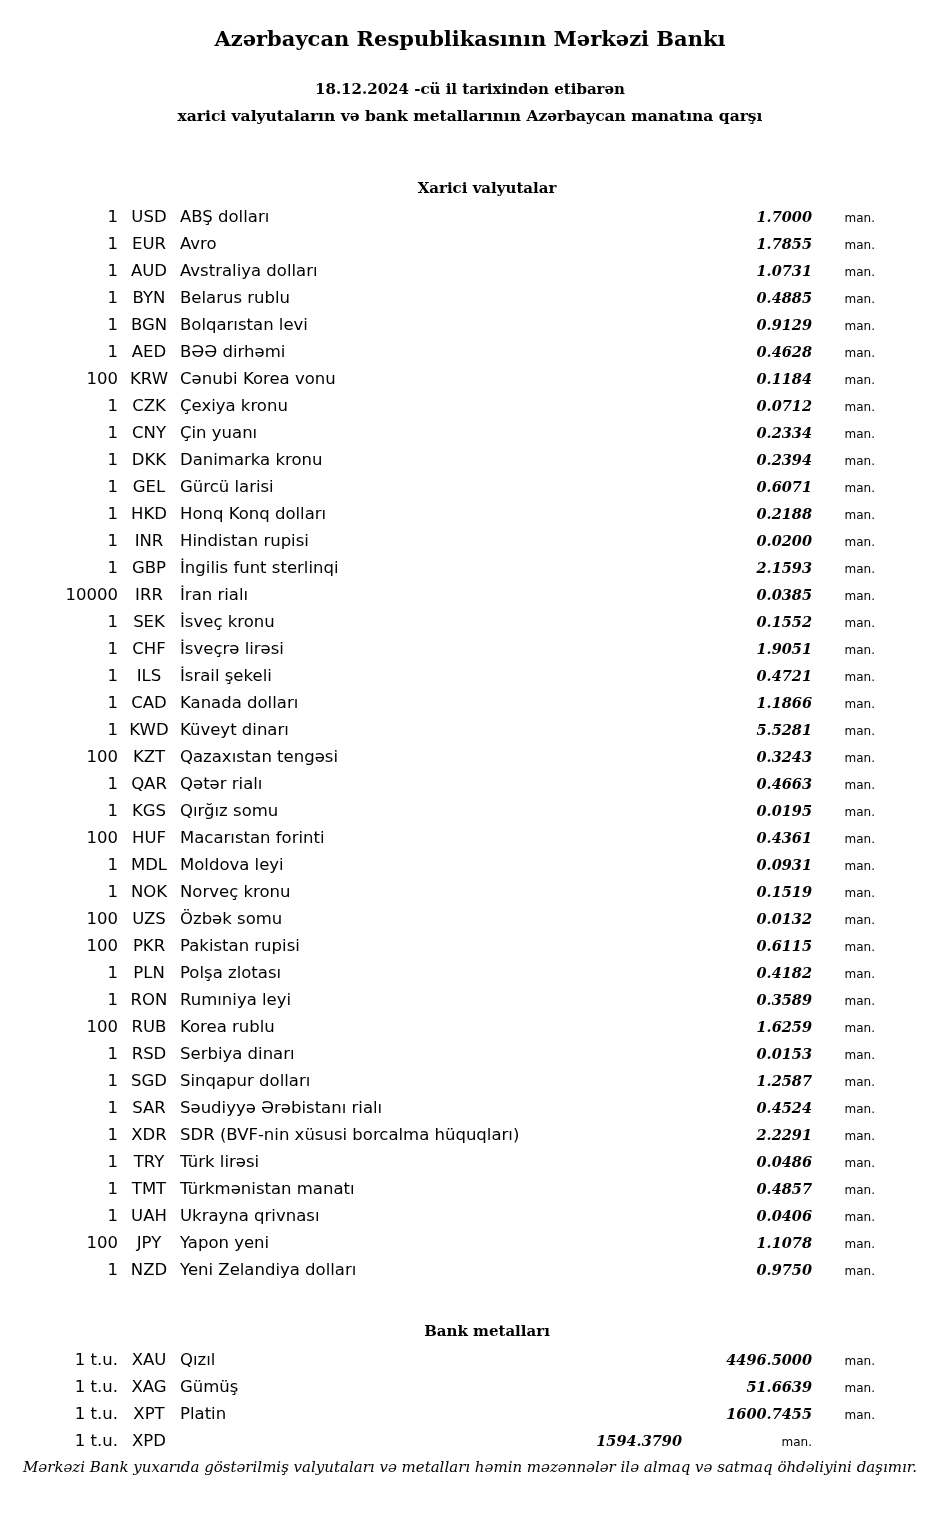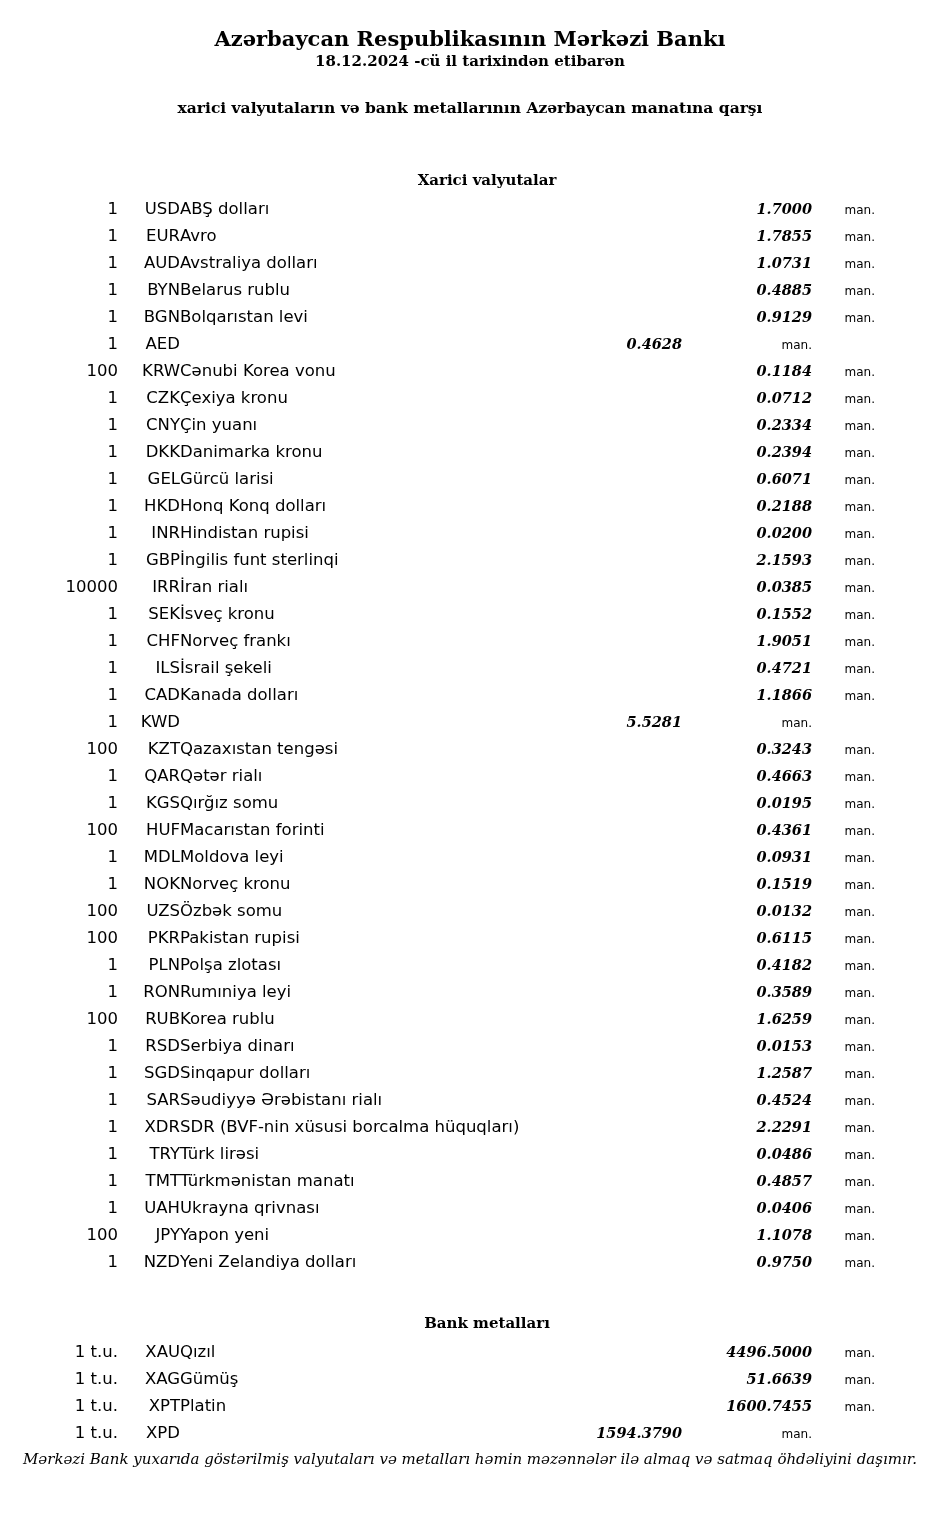--- a/index.html
+++ b/index.html
@@ -25,27 +25,27 @@
   .title {
     font-family: "DejaVu Serif", serif;
     font-weight: bold;
     font-size: 21px;
     line-height: 26px;
   }
   .date-line {
     font-family: "DejaVu Serif", serif;
     font-weight: bold;
     font-size: 15px;
-    margin-top: 0;
+    margin-top: 28px;
   }
   .subtitle {
     font-family: "DejaVu Serif", serif;
     font-weight: bold;
     font-size: 15.5px;
-    margin-top: 28px;
+    margin-top: 8px;
   }
   .section-title {
     text-align: center;
     font-family: "DejaVu Serif", serif;
     font-weight: bold;
     font-size: 15px;
     line-height: 20px;
     padding-left: 34px;
   }
   .section-title.currencies { margin-top: 53px; }
@@ -57,21 +57,21 @@
     align-items: baseline;
     height: 27px;
     padding-right: 65px;
   }
   .qty {
     text-align: right;
     font-size: 16.5px;
     white-space: nowrap;
   }
   .code {
-    text-align: right;
+    text-align: center;
     font-size: 16.5px;
   }
   .name {
     font-size: 16.5px;
     white-space: nowrap;
     overflow: hidden;
   }
   .rate {
     text-align: right;
     font-family: "DejaVu Serif", serif;
@@ -135,20 +135,21 @@
       <div class="rate-row">
     <span class="qty">1</span>
     <span class="code">BGN</span>
     <span class="name">Bolqarıstan levi</span>
     <span class="rate">0.9129</span>
     <span class="unit">man.</span>
   </div>
       <div class="rate-row">
     <span class="qty">1</span>
     <span class="code">AED</span>
+    <span class="name">BƏƏ dirhəmi</span>
     <span class="rate">0.4628</span>
     <span class="unit">man.</span>
   </div>
       <div class="rate-row">
     <span class="qty">100</span>
     <span class="code">KRW</span>
     <span class="name">Cənubi Korea vonu</span>
     <span class="rate">0.1184</span>
     <span class="unit">man.</span>
   </div>
@@ -211,41 +212,42 @@
       <div class="rate-row">
     <span class="qty">1</span>
     <span class="code">SEK</span>
     <span class="name">İsveç kronu</span>
     <span class="rate">0.1552</span>
     <span class="unit">man.</span>
   </div>
       <div class="rate-row">
     <span class="qty">1</span>
     <span class="code">CHF</span>
-    <span class="name">Norveç frankı</span>
+    <span class="name">İsveçrə lirəsi</span>
     <span class="rate">1.9051</span>
     <span class="unit">man.</span>
   </div>
       <div class="rate-row">
     <span class="qty">1</span>
     <span class="code">ILS</span>
     <span class="name">İsrail şekeli</span>
     <span class="rate">0.4721</span>
     <span class="unit">man.</span>
   </div>
       <div class="rate-row">
     <span class="qty">1</span>
     <span class="code">CAD</span>
     <span class="name">Kanada dolları</span>
     <span class="rate">1.1866</span>
     <span class="unit">man.</span>
   </div>
       <div class="rate-row">
     <span class="qty">1</span>
     <span class="code">KWD</span>
+    <span class="name">Küveyt dinarı</span>
     <span class="rate">5.5281</span>
     <span class="unit">man.</span>
   </div>
       <div class="rate-row">
     <span class="qty">100</span>
     <span class="code">KZT</span>
     <span class="name">Qazaxıstan tengəsi</span>
     <span class="rate">0.3243</span>
     <span class="unit">man.</span>
   </div>

